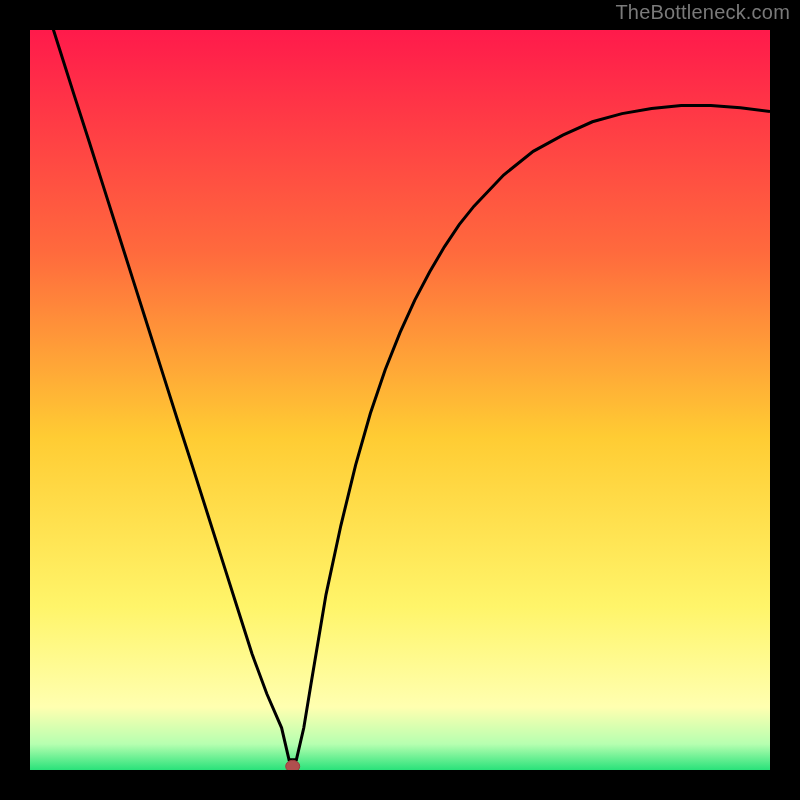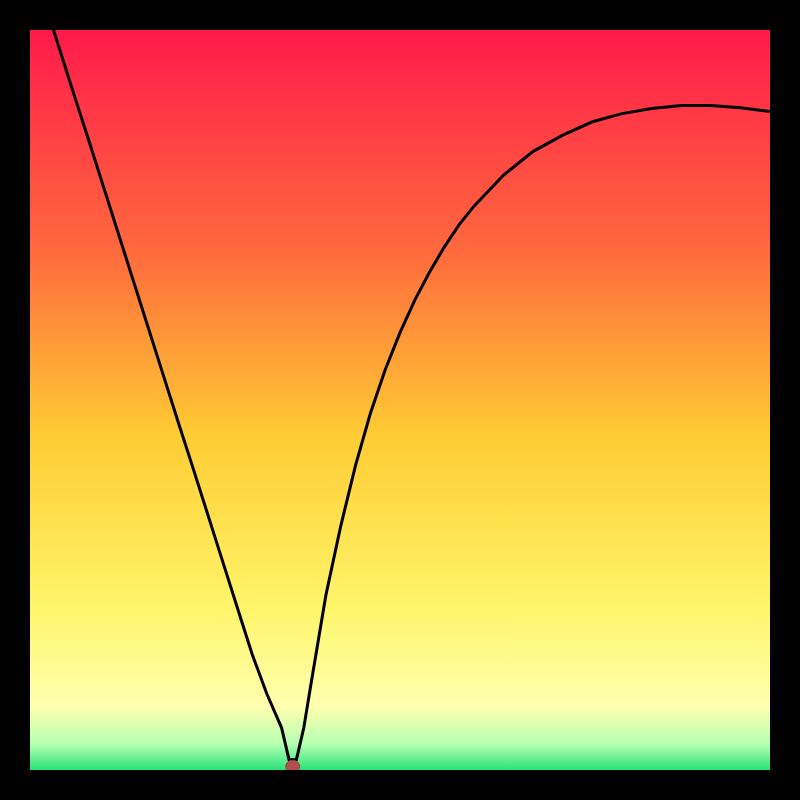--- a/index.html
+++ b/index.html
@@ -31,20 +31,21 @@
     color: #7a7a7a;
     font-size: 20px;
     letter-spacing: 0.2px;
     font-weight: 500;
   }
 </style>
 </head>
 <body>
 
 <div class="frame">
+  <div class="watermark">TheBottleneck.com</div>
   <svg class="plot" viewBox="0 0 740 740" preserveAspectRatio="none">
     <defs>
       <linearGradient id="bg-grad" x1="0" y1="0" x2="0" y2="1">
           <stop offset="0%" stop-color="#ff1a4b"></stop>
           <stop offset="30%" stop-color="#ff6a3d"></stop>
           <stop offset="55.00000000000001%" stop-color="#ffcc33"></stop>
           <stop offset="78%" stop-color="#fff56a"></stop>
           <stop offset="91.5%" stop-color="#ffffb0"></stop>
           <stop offset="96.5%" stop-color="#b6ffb0"></stop>
           <stop offset="100%" stop-color="#29e27a"></stop>

